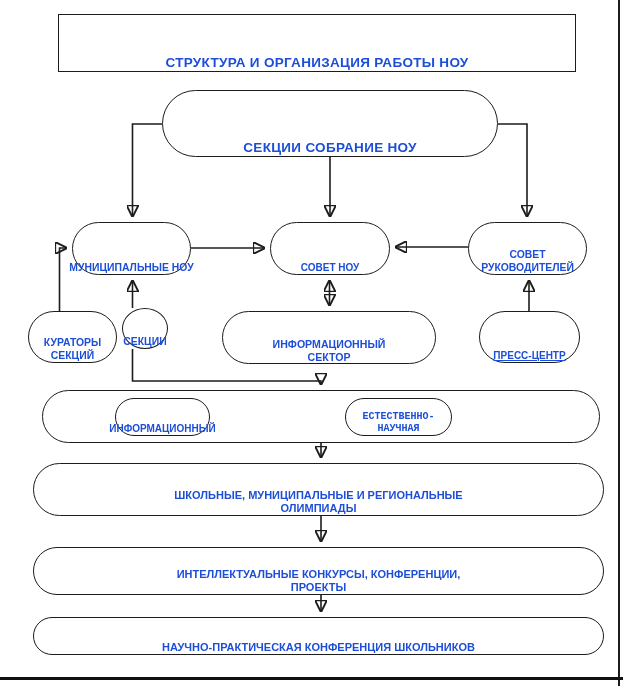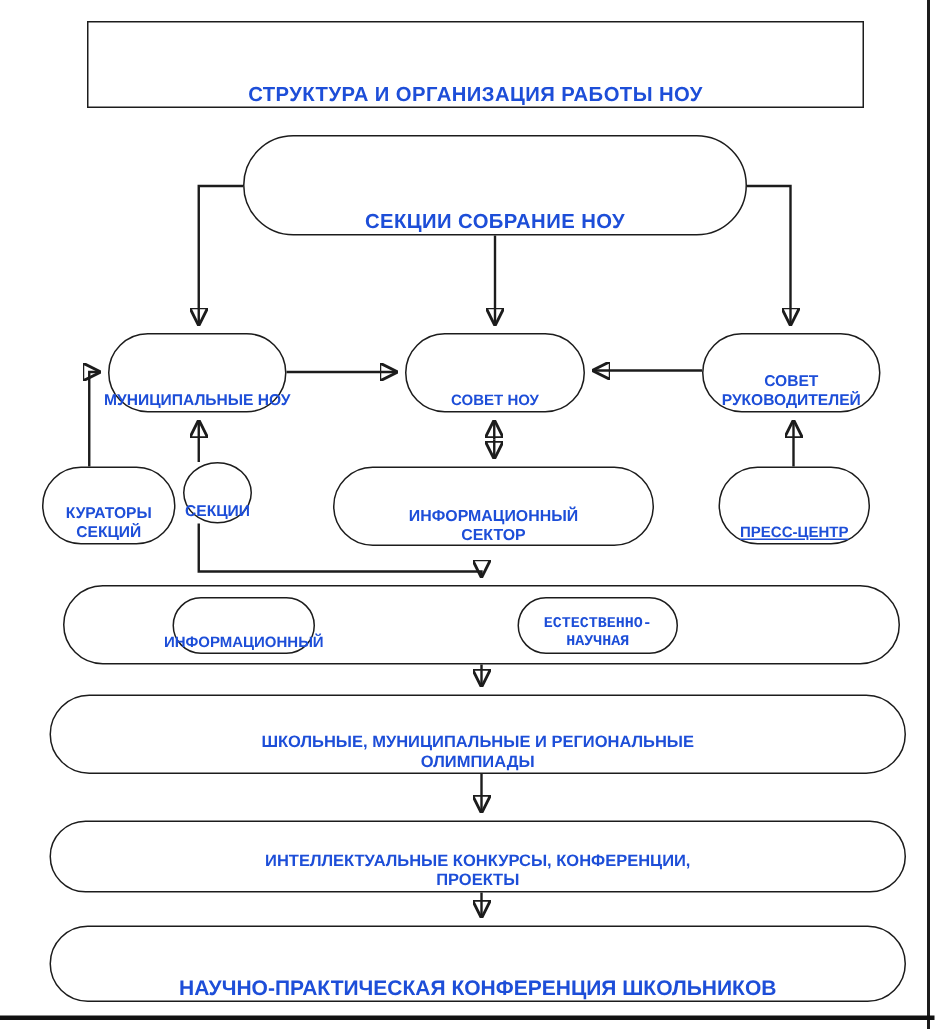--- a/index.html
+++ b/index.html
@@ -34,21 +34,21 @@
   
   .container-box{left:42px;top:390px;width:558px;height:53px;border-radius:27px;border-width:1.8px;}
   .math{left:115px;top:398px;width:95px;height:38px;border-radius:19px;font-size:10px;white-space:nowrap;}
   .natural{left:345px;top:398px;width:107px;height:38px;border-radius:19px;font-size:10px;}
   .natural .label{max-width:92px;font-family:Liberation Mono, monospace;}
   
   .olympiads{left:33px;top:463px;width:571px;height:53px;border-radius:27px;font-size:11px;}
   .olympiads .label{max-width:360px;}
   .competitions{left:33px;top:547px;width:571px;height:48px;border-radius:24px;font-size:11px;}
   .competitions .label{max-width:340px;}
-  .conference{left:33px;top:617px;width:571px;height:51px;border-radius:26px;font-size:14px;white-space:nowrap;}
+  .conference{left:33px;top:617px;width:571px;height:38px;border-radius:26px;font-size:11px;white-space:nowrap;}
   
   .frame-right{position:absolute;right:3px;top:0;width:2px;height:686px;background:#1c1c1c;z-index:1;}
   .frame-bottom{position:absolute;left:0;top:677px;width:623px;height:2.5px;background:#111;z-index:1;}
   
   svg.wires{position:absolute;left:0;top:0;z-index:1;}
   svg.wires path{fill:none;stroke:#1c1c1c;stroke-width:1.6px;}
 </style>
 </head>
 <body>
 

